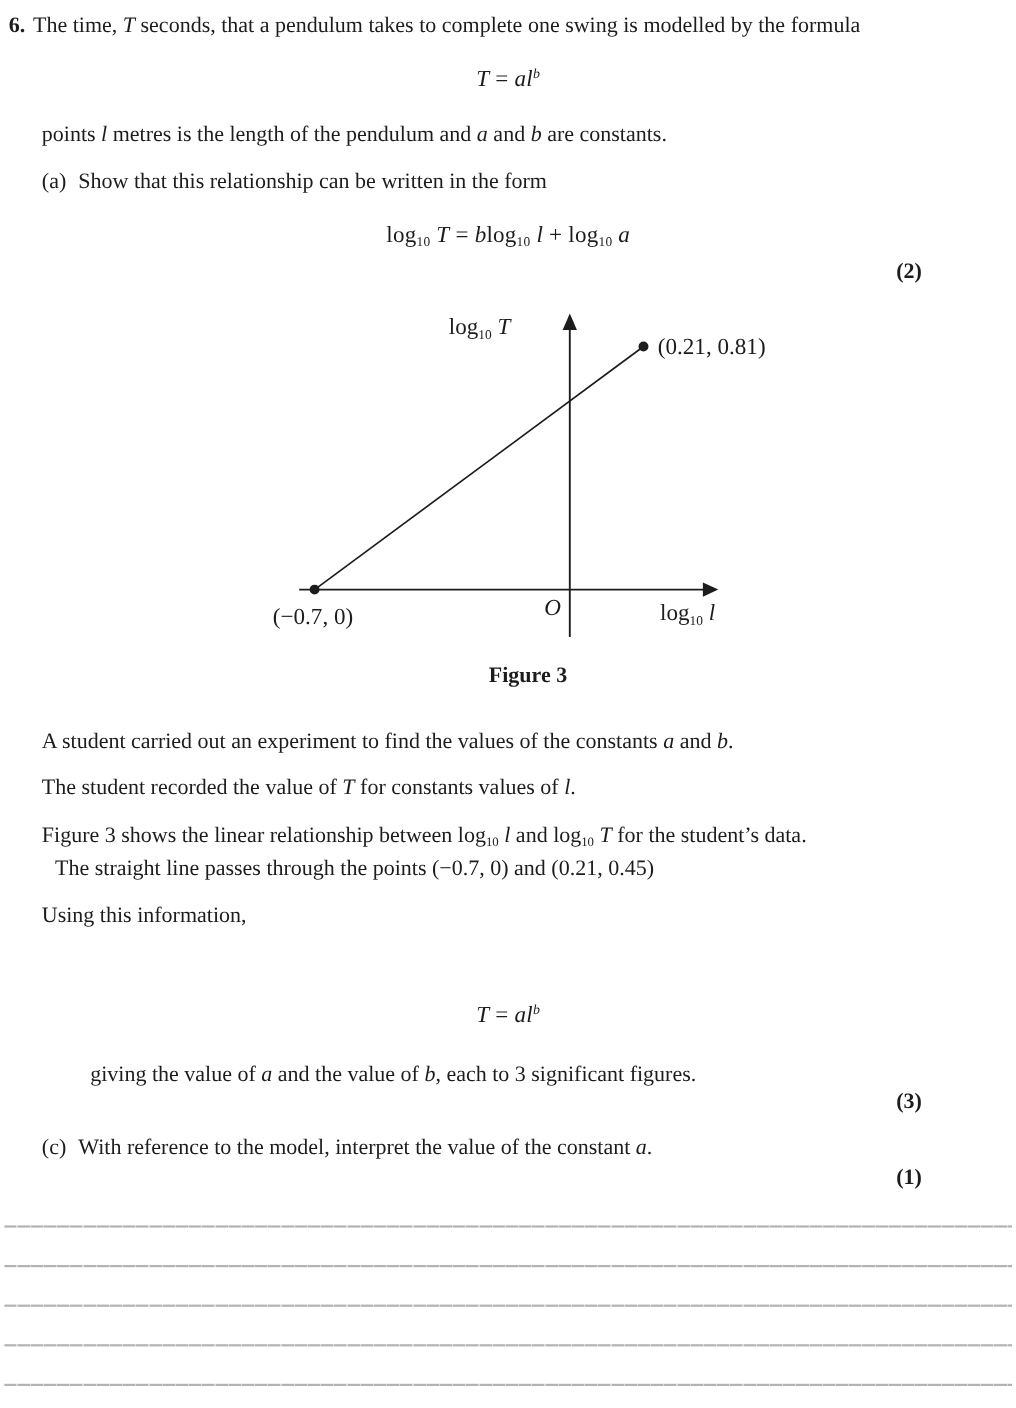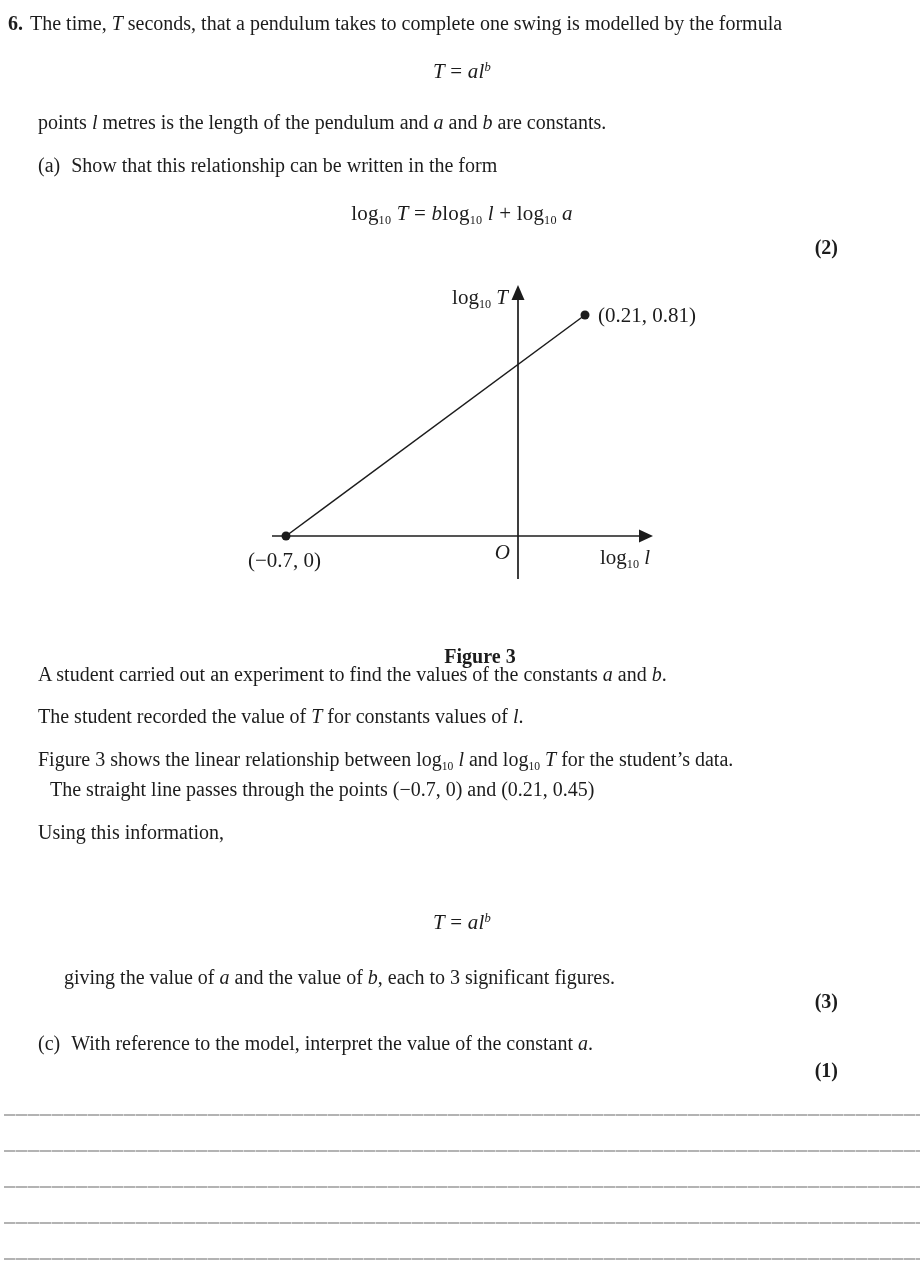--- a/index.html
+++ b/index.html
@@ -24,21 +24,21 @@
   .formula { font-size: 21px; letter-spacing: .2px; }
   .qnum { font-weight: bold; margin-right: 7px; }
   .plabel { margin-right: 11px; }
   .mark { font-weight: bold; right: 86px; }
   .body-text { white-space: nowrap; }
 
   
   .figure { left: 240px; top: 282px; width: 480px; height: 318px; }
   .figure svg { position: absolute; left: 0; top: 0; }
   .fig-label { position: absolute; font-size: 21px; white-space: nowrap; }
-  .ylab   { left: 168px; top: 2px;   width: 100px; text-align: right; }
+  .ylab   { left: 168px; top: 2px;   width: 100px; }
   .p2lab  { left: 358px; top: 20px; }
   .olab   { left: 240px; top: 257px; width: 30px; text-align: right; font-style: italic; }
   .xlab   { left: 360px; top: 262px; }
   .p1lab  { left: 8px;   top: 265px; }
 
   
   .answer-lines { left: 4px; right: 4px; top: 1114px; }
   .ans-line {
     height: 2px;
     margin-bottom: 34px;
@@ -80,32 +80,32 @@
       <circle cx="46" cy="254" r="4.5" fill="#1c1c1c"></circle>
       <circle cx="345" cy="33" r="4.5" fill="#1c1c1c"></circle>
     </svg>
     <div class="fig-label ylab"><span>log</span><span class="sub">10</span><span class="i"> T</span></div>
     <div class="fig-label p2lab">(0.21, 0.81)</div>
     <div class="fig-label olab">O</div>
     <div class="fig-label xlab"><span>log</span><span class="sub">10</span><span class="i"> l</span></div>
     <div class="fig-label p1lab">(−0.7, 0)</div>
   </div>
 
-  <div class="abs center b" style="top:644px;padding-left:36px;">Figure 3</div>
+  <div class="abs center b" style="top:602px;padding-left:36px;">Figure 3</div>
 
   <div class="abs body-text" style="left:38px; top:662px;"><span>A student carried out an experiment to find the values of the constants </span><span class="i">a</span><span> and </span><span class="i">b</span><span>.</span></div>
   <div class="abs body-text" style="left:38px; top:704px;"><span>The student recorded the value of </span><span class="i">T</span><span> for constants values of </span><span class="i">l</span><span>.</span></div>
   <div class="abs body-text" style="left:38px; top:747px;"><span>Figure 3 shows the linear relationship between log</span><span class="sub">10</span><span class="i"> l</span><span> and log</span><span class="sub">10</span><span class="i"> T</span><span> for the student’s data.</span></div>
   <div class="abs body-text" style="left:50px; top:777px;"><span>The straight line passes through the points (−0.7, 0) and (0.21, 0.45)</span></div>
   <div class="abs body-text" style="left:38px; top:820px;"><span>Using this information,</span></div>
 
 
   <div class="abs center formula" style="top:909px;"><span class="i">T</span><span> = </span><span class="i">al</span><span class="i sup">b</span></div>
 
-  <div class="abs body-text" style="left:64px; top:965px;"><span>giving the value of </span><span class="i">a</span><span> and the value of </span><span class="i">b</span><span>, each to 3 significant figures.</span></div>
+  <div class="abs body-text" style="left:82px; top:965px;"><span>giving the value of </span><span class="i">a</span><span> and the value of </span><span class="i">b</span><span>, each to 3 significant figures.</span></div>
 
   <div class="abs mark" style="top:989px;">(3)</div>
 
   <div class="abs body-text" style="left:38px; top:1031px;">
     <span class="plabel">(c)</span><span><span>With reference to the model, interpret the value of the constant </span><span class="i">a</span><span>.</span></span>
   </div>
 
   <div class="abs mark" style="top:1058px;">(1)</div>
 
   <div class="abs answer-lines">

